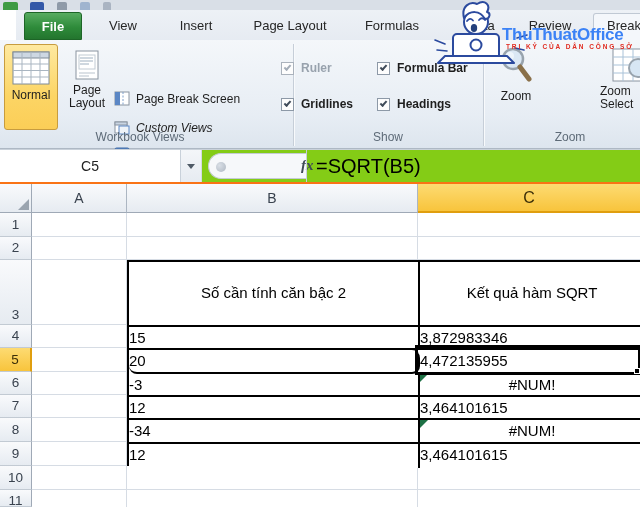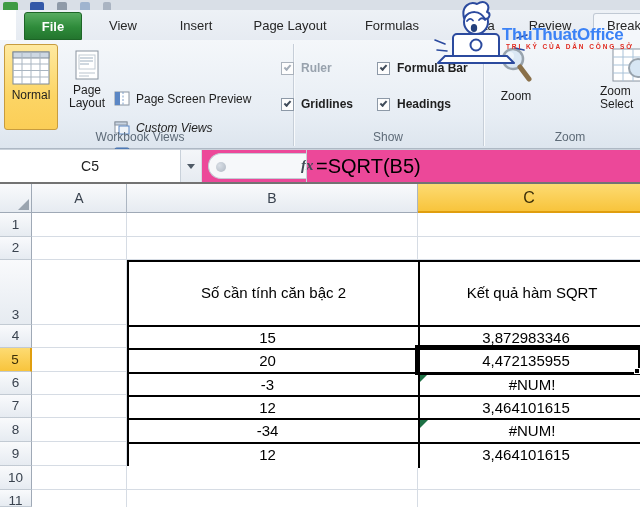--- a/index.html
+++ b/index.html
@@ -45,22 +45,22 @@
     border:1px solid #8d99a7; }
   .cb .tick { position:absolute; left:2px; top:2px; width:7px; height:4px;
     border-left:2px solid #404c5a; border-bottom:2px solid #404c5a; transform:rotate(-48deg); }
   .cb.dis { border-color:#aab2bc; }
   .cb.dis .tick { border-color:#a4adb8; }
   .cblabel { position:absolute; left:20px; top:-3px; line-height:19px; font-size:12px;
     font-weight:bold; color:#1e1e1e; white-space:nowrap; }
   .cblabel.dis { color:#98a2ad; font-weight:bold; }
   .zbtn { position:absolute; text-align:center; font-size:12px; color:#1e1e1e; }
   
-  .fbar { position:absolute; left:0; top:149px; width:640px; height:35px; background:#ec4899;
-    border-top:1px solid #c9d1da; border-bottom:2px solid #737373; }
+  .fbar { position:absolute; left:0; top:149px; width:640px; height:35px; background:#84cc16;
+    border-top:1px solid #c9d1da; border-bottom:2px solid #f97316; }
   .namebox { position:absolute; left:0; top:0; width:181px; height:32px; background:#fff;
     border-right:1px solid #c9d1da; text-align:center; line-height:32px; font-size:14px; }
   .nb-drop { position:absolute; left:181px; top:0; width:21px; height:32px;
     background:linear-gradient(#f4f6f9,#e6ebf1); border-right:1px solid #d4dae2; }
   .nb-drop .arr { position:absolute; left:6px; top:14px; width:0; height:0;
     border-left:4px solid transparent; border-right:4px solid transparent;
     border-top:5px solid #4f5a66; }
   .fpill { position:absolute; left:208px; top:3px; width:98px; height:26px; background:#f6f8fa;
     border:1px solid #c4ccd5; border-right:none; border-radius:13px 0 0 13px; }
   .fpill .dot { position:absolute; left:7px; top:8px; width:10px; height:10px; border-radius:50%;
@@ -86,21 +86,21 @@
     border-bottom:11px solid #9aa4af; border-left:11px solid transparent; }
   .hline { position:absolute; left:32px; width:608px; height:1px; background:#d6dce4; }
   .vline { position:absolute; top:29px; width:1px; height:294px; background:#d6dce4; }
   
   .xtable { position:absolute; left:127px; top:76px; width:515px; height:206px; background:#fff;
     border:2px solid #000; border-right:none; }
   .tc { position:absolute; background:#fff; font-size:15px; color:#000; overflow:hidden; }
   .tc.bcol { border-right:2px solid #000; }
   .tc.bb { border-bottom:2px solid #000; }
   .tc.head { text-align:center; }
-  .tc.num { text-align:center; padding-right:12px; }
+  .tc.num { text-align:left; padding-right:12px; }
   .tc.err { text-align:center; }
   .flag { position:absolute; width:0; height:0; border-top:8px solid #1e7145;
     border-right:8px solid transparent; z-index:4; }
   .selbox { position:absolute; left:415px; top:161px; width:226px; height:30px;
     border:3px solid #000; z-index:6; }
   .selbox .handle { position:absolute; right:-2px; bottom:-2px; width:6px; height:6px;
     background:#000; border:1px solid #fff; }
   
   .wmark { position:absolute; left:415px; top:0; width:225px; height:125px; z-index:99;
     pointer-events:none; }
@@ -154,21 +154,21 @@
         <path d="M5 23h16M5 26h10" stroke="#b9c3cd" fill="none"></path>
       </svg>
       <span class="blabel">Page Layout</span>
     </div>
     <div class="smallbtn" style="top:49px;width:176px;">
       <svg width="16" height="15" viewBox="0 0 16 15">
         <rect x="1" y="1" width="14" height="13" fill="#fff" stroke="#8a94a0"></rect>
         <rect x="1" y="1" width="5" height="13" fill="#5b87c5"></rect>
         <path d="M9 1v13" stroke="#7ea0cc" stroke-dasharray="2 1.5"></path>
       </svg>
-      <span class="slabel">Page Screen Preview</span>
+      <span class="slabel">Page Break Screen</span>
     </div>
     <div class="smallbtn" style="top:78px;width:176px;font-style:italic;">
       <svg width="16" height="15" viewBox="0 0 16 15">
         <rect x="1" y="2" width="12" height="11" fill="#fff" stroke="#8a94a0"></rect>
         <rect x="1" y="2" width="12" height="3" fill="#c8d4e2" stroke="#8a94a0"></rect>
         <rect x="5" y="6" width="10" height="8" fill="#eef3f8" stroke="#5b87c5"></rect>
       </svg>
       <span class="slabel">Custom Views</span>
     </div>
     <div class="smallbtn" style="top:104px;width:176px;">
@@ -273,21 +273,21 @@
     <div class="vline" style="left:126px;"></div>
     <div class="vline" style="left:417px;"></div>
 
     <div class="xtable">
       <div class="tc head bcol bb" style="left:0;top:0;width:291px;height:65px;line-height:62px;">Số cần tính căn bậc 2</div>
       <div class="tc head bb" style="left:291px;top:0;width:224px;height:65px;line-height:62px;">Kết quả hàm SQRT</div>
 
       <div class="tc num bcol bb" style="left:0;top:65px;width:291px;height:23px;line-height:21px;">15</div>
       <div class="tc num bb" style="left:291px;top:65px;width:224px;height:23px;line-height:21px;">3,872983346</div>
 
-      <div class="tc num bcol bb" style="left:0;top:88px;width:291px;height:24px;line-height:22px;">20</div>
+      <div class="tc num bcol bb" style="left:0;top:88px;width:291px;height:24px;line-height:22px;border-radius:8px;">20</div>
       <div class="tc num bb" style="left:291px;top:88px;width:224px;height:24px;line-height:22px;">4,472135955</div>
 
       <div class="tc num bcol bb" style="left:0;top:112px;width:291px;height:23px;line-height:21px;">-3</div>
       <div class="tc err bb" style="left:291px;top:112px;width:224px;height:23px;line-height:21px;">#NUM!</div>
 
       <div class="tc num bcol bb" style="left:0;top:135px;width:291px;height:23px;line-height:21px;">12</div>
       <div class="tc num bb" style="left:291px;top:135px;width:224px;height:23px;line-height:21px;">3,464101615</div>
 
       <div class="tc num bcol bb" style="left:0;top:158px;width:291px;height:24px;line-height:22px;">-34</div>
       <div class="tc err bb" style="left:291px;top:158px;width:224px;height:24px;line-height:22px;">#NUM!</div>

